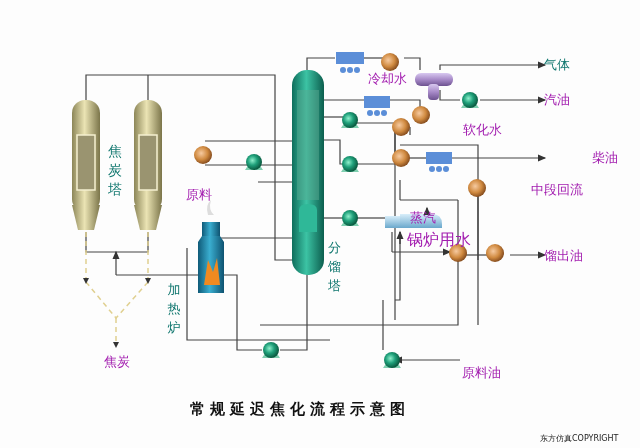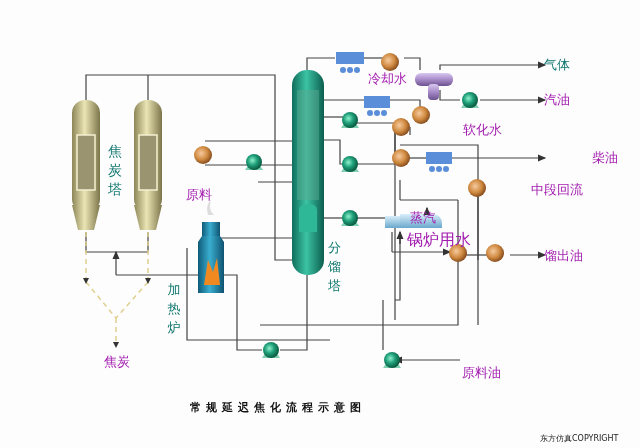--- a/index.html
+++ b/index.html
@@ -2,21 +2,21 @@
 <html><head>
 <meta charset="utf-8">
 <style>
   html,body{margin:0;padding:0;}
   body{width:640px;height:448px;background:#fdfdfd;position:relative;overflow:hidden;font-family:"DejaVu Serif",serif;}
   svg{position:absolute;left:0;top:0;}
   .lbl{position:absolute;font-size:13px;white-space:nowrap;line-height:1;}
   .blue{color:#a21caf;}
   .black{color:#0f766e;}
   .vert{width:14px;white-space:normal;word-break:break-all;line-height:19px;}
-  .title{position:absolute;left:190px;top:400px;font-size:11px;letter-spacing:5px;color:#111;font-weight:bold;}
+  .title{position:absolute;left:190px;top:400px;font-size:15px;letter-spacing:5px;color:#111;font-weight:bold;}
   .copy{position:absolute;left:540px;top:433px;font-size:8px;color:#222;font-family:"DejaVu Sans",sans-serif;}
 </style>
 </head>
 <body>
 
 <svg width="640" height="448" viewBox="0 0 640 448">
   <defs>
     <marker id="arr" markerWidth="8" markerHeight="8" refX="6" refY="3" orient="auto">
       <path d="M0,0 L7,3 L0,6 Z" fill="#333"></path>
     </marker>

